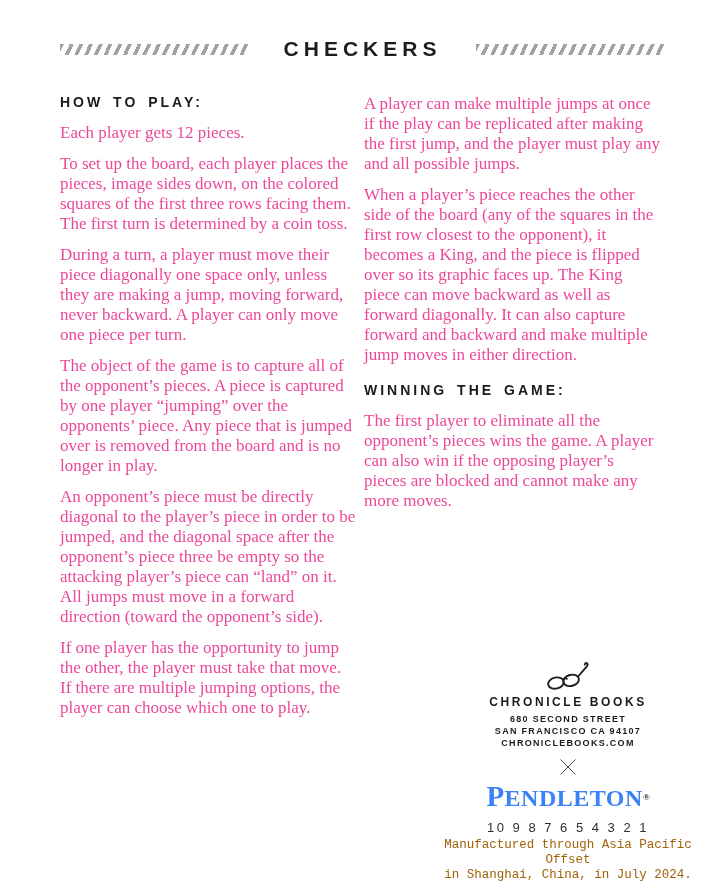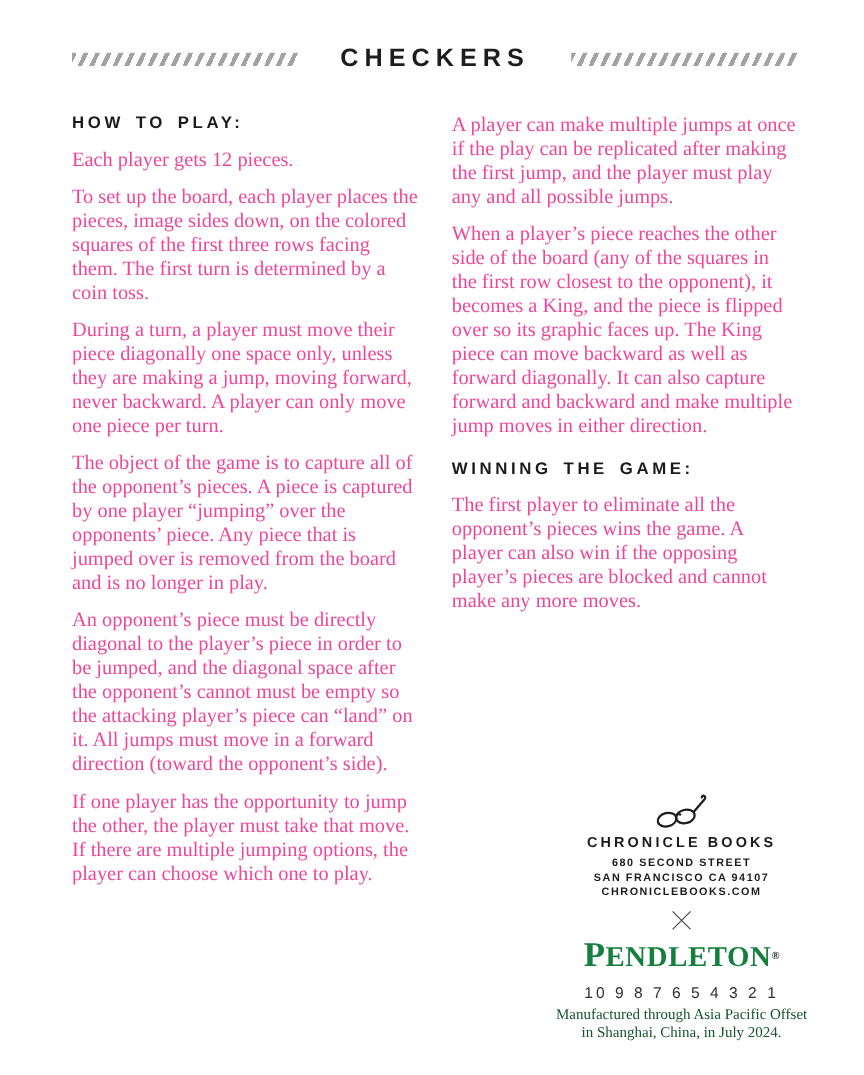--- a/index.html
+++ b/index.html
@@ -31,21 +31,21 @@
     font-weight: 700;
     font-size: 21px;
     letter-spacing: 5px;
     color: #1d1d1d;
     white-space: nowrap;
   }
 
   
   .columns {
     display: flex;
-    gap: 28px;
+    gap: 8px;
     margin: 33px 55px 0 60px;
   }
   .col { width: 296px; }
   h2.section-heading {
     margin: 0 0 13px 0;
     font-family: "Liberation Sans", sans-serif;
     font-weight: 800;
     font-size: 14px;
     letter-spacing: 3px;
     word-spacing: 3px;
@@ -84,57 +84,57 @@
     line-height: 12px;
   }
   .x-sep { display: block; margin: 8px auto 5px auto; }
   .pendleton { line-height: 28px; margin-bottom: 5px; }
   .pendleton-name {
     display: inline-block;
     font-family: "Liberation Serif", serif;
     font-weight: 700;
     font-size: 24px;
     letter-spacing: 0.5px;
-    color: #15803d;
+    color: #3b82f6;
   }
   .pendleton-name::first-letter { font-size: 29px; }
   .reg { font-size: 9px; vertical-align: super; font-family: "Liberation Serif", serif; font-weight: 700; }
   .print-run {
     font-family: "Liberation Sans", sans-serif;
     font-size: 13px;
     letter-spacing: 2.5px;
     color: #2f2f2f;
     margin-bottom: 3px;
   }
   .mfg-line {
-    font-family: Liberation Serif, serif;
+    font-family: Liberation Mono, monospace;
     font-size: 12.5px;
     line-height: 15px;
-    color: #14532d;
+    color: #a16207;
   }
 </style>
 </head>
 <body>
 
 <div class="page">
 
   <header class="masthead">
     <div class="hatch"></div>
     <h1>CHECKERS</h1>
     <div class="hatch"></div>
   </header>
 
   <main class="columns">
     <section class="col">
       <h2 class="section-heading">HOW TO PLAY:</h2>
       <p>Each player gets 12 pieces.</p>
       <p>To set up the board, each player places the pieces, image sides down, on the colored squares of the first three rows facing them. The first turn is determined by a coin toss.</p>
       <p>During a turn, a player must move their piece diagonally one space only, unless they are making a jump, moving forward, never backward. A player can only move one piece per turn.</p>
       <p>The object of the game is to capture all of the opponent’s pieces. A piece is captured by one player “jumping” over the opponents’ piece. Any piece that is jumped over is removed from the board and is no longer in play.</p>
-      <p>An opponent’s piece must be directly diagonal to the player’s piece in order to be jumped, and the diagonal space after the opponent’s cannot must be empty so the attacking player’s piece can “land” on it. All jumps must move in a forward direction (toward the opponent’s side).</p>
+      <p>An opponent’s piece must be directly diagonal to the player’s piece in order to be jumped, and the diagonal space after the opponent’s piece three be empty so the attacking player’s piece can “land” on it. All jumps must move in a forward direction (toward the opponent’s side).</p>
       <p>If one player has the opportunity to jump the other, the player must take that move. If there are multiple jumping options, the player can choose which one to play.</p>
     </section>
 
     <section class="col">
       <p>A player can make multiple jumps at once if the play can be replicated after making the first jump, and the player must play any and all possible jumps.</p>
       <p>When a player’s piece reaches the other side of the board (any of the squares in the first row closest to the opponent), it becomes a King, and the piece is flipped over so its graphic faces up. The King piece can move backward as well as forward diagonally. It can also capture forward and backward and make multiple jump moves in either direction.</p>
       <h2 class="section-heading mt">WINNING THE GAME:</h2>
       <p>The first player to eliminate all the opponent’s pieces wins the game. A player can also win if the opposing player’s pieces are blocked and cannot make any more moves.</p>
     </section>
   </main>

